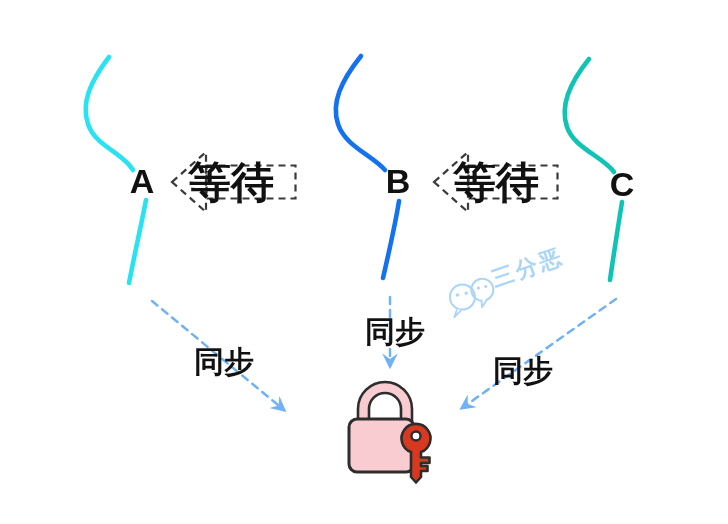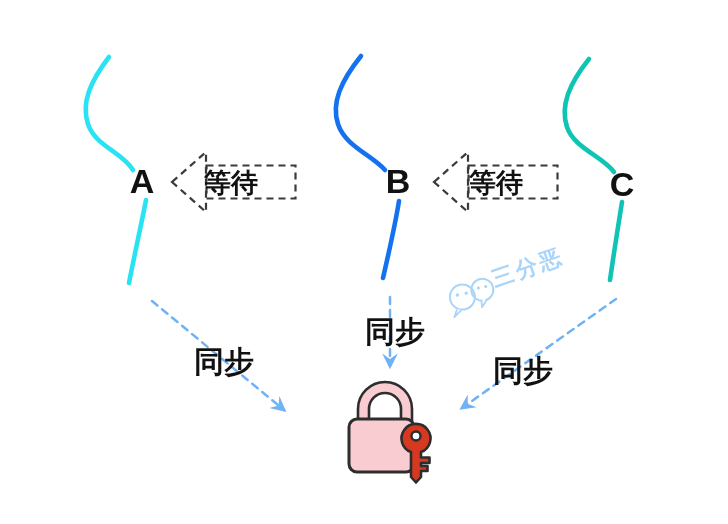--- a/index.html
+++ b/index.html
@@ -10,21 +10,21 @@
     overflow:hidden;
     font-family:"DejaVu Sans","Liberation Sans",sans-serif;
   }
   #scene{position:absolute;left:0;top:0;}
   .abs{position:absolute;transform:translate(-50%,-50%);white-space:nowrap;}
   .thread-label{
     font-size:34px;font-weight:600;color:#111;
     font-family:"Liberation Sans","DejaVu Sans",sans-serif;
   }
   .cjk{
-    font-size:27px;font-weight:600;color:#111;
+    font-size:43px;font-weight:600;color:#111;
     font-family:"DejaVu Serif","Liberation Serif",serif;
   }
   .cjk.small{font-size:30px;}
   .watermark-text{
     font-size:22px;font-weight:600;color:#a9d5fa;
     letter-spacing:3px;
     transform:translate(-50%,-50%) rotate(-19deg);
     font-family:"DejaVu Sans","Liberation Sans",sans-serif;
   }
 </style>

